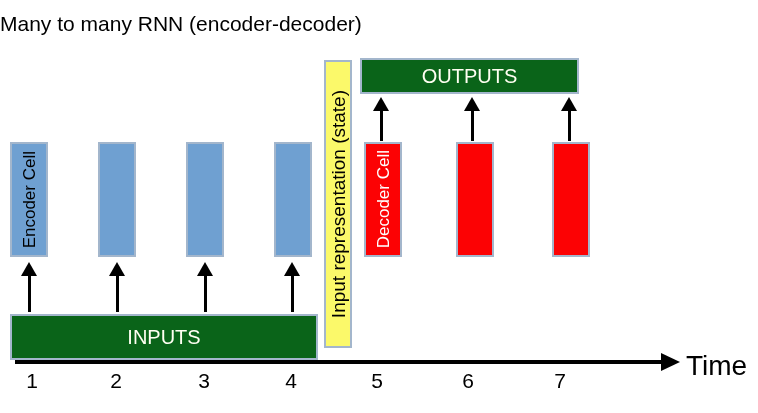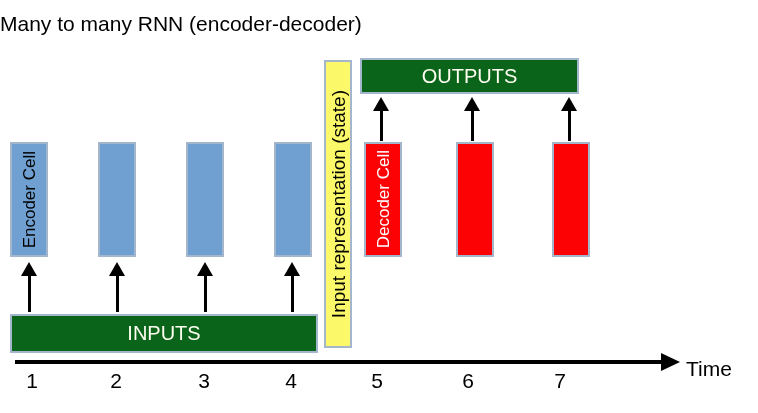--- a/index.html
+++ b/index.html
@@ -50,21 +50,21 @@
     background: #0a6419;
     border: 2px solid #a3b6cc;
     box-sizing: border-box;
     display: flex;
     align-items: center;
     justify-content: center;
     color: #fffff2;
     font-size: 20px;
     text-align: right;
   }
-  .inputs-bar  { left: 10px;  top: 314px; width: 308px; height: 39px; }
+  .inputs-bar  { left: 10px;  top: 314px; width: 308px; height: 46px; }
   .outputs-bar { left: 360px; top: 58px;  width: 219px; height: 36px; }
   .state-bar {
     position: absolute;
     left: 324px;
     top: 60px;
     width: 28px;
     height: 288px;
     background: #fbf96a;
     border: 2px solid #a3b6cc;
     box-sizing: border-box;
@@ -107,23 +107,22 @@
     top: 353px;
     width: 0; height: 0;
     border-top: 9px solid transparent;
     border-bottom: 9px solid transparent;
     border-left: 19px solid #000000;
   }
   .time-label {
     position: absolute;
     left: 686px;
     top: 350px;
-    font-size: 21px;
+    font-size: 28px;
     color: #000000;
-    margin-top: 7px;
   }
   .tick {
     position: absolute;
     top: 369px;
     transform: translateX(-50%);
     font-size: 21px;
     color: #000000;
   }
 </style>
 </head>

